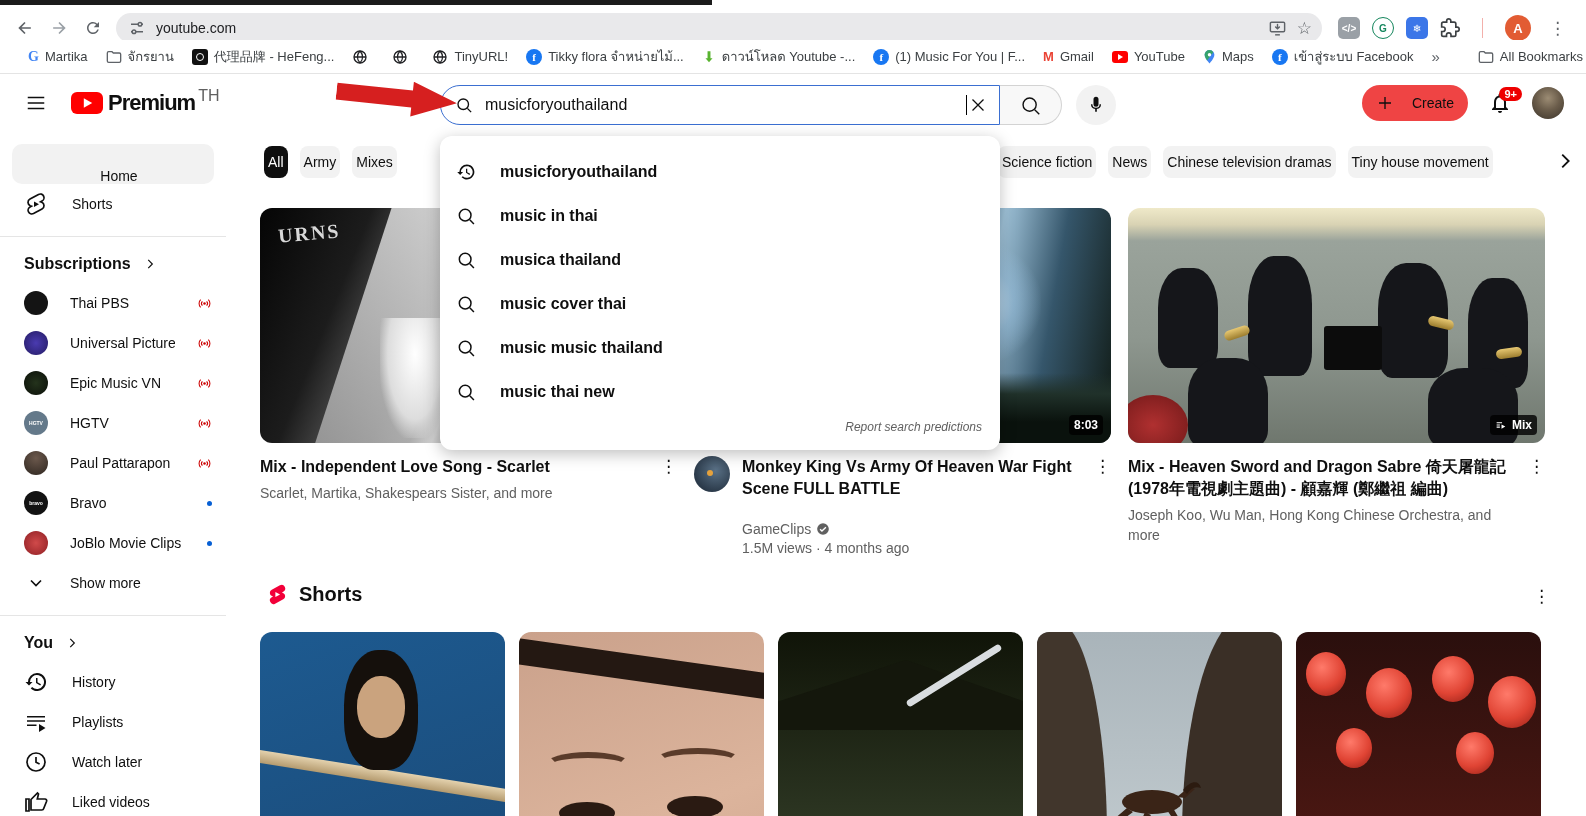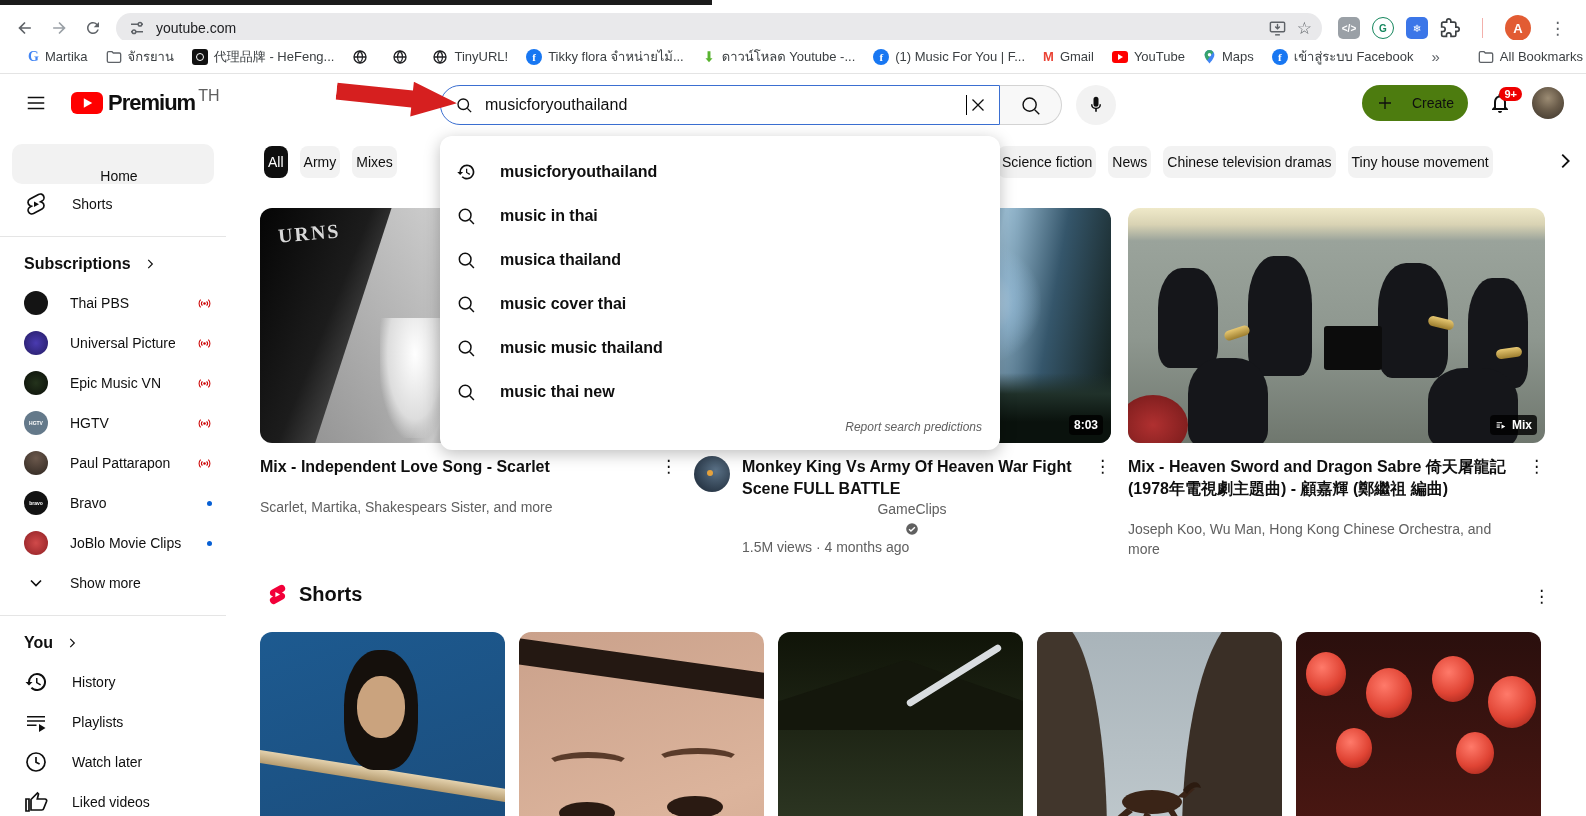--- a/index.html
+++ b/index.html
@@ -40,21 +40,21 @@
   .logo { display:flex; align-items:flex-start; margin-left:14px; }
   .logo-text { font-size:22px; font-weight:bold; letter-spacing:-1px; margin-left:4px; line-height:28px; }
   .logo-country { font-size:16px; color:#606060; margin:-2px 0 0 3px; }
   .search-wrap { position:absolute; left:440px; top:10px; display:flex; align-items:center; }
   .search-box { width:560px; height:40px; border:1px solid #3b6fd1; border-radius:20px 0 0 20px; display:flex; align-items:center; padding:0 10px 0 14px; background:#fff; }
   .search-text { font-size:16px; margin-left:12px; flex:1; white-space:nowrap; overflow:hidden; border:none; outline:none; font-family:inherit; color:#0f0f0f; background:transparent; }
   .caret { width:1.5px; height:20px; background:#000; margin-left:-4px; }
   .search-btn { width:62px; height:40px; background:#f8f8f8; border:1px solid #d3d3d3; border-left:none; border-radius:0 20px 20px 0; display:flex; align-items:center; justify-content:center; }
   .mic-btn { width:40px; height:40px; border-radius:50%; background:#f2f2f2; margin-left:14px; display:flex; align-items:center; justify-content:center; }
   .hdr-right { position:absolute; right:22px; top:10px; display:flex; align-items:center; gap:20px; }
-  .create-btn { height:36px; background:#4d7c0f; border-radius:18px; display:flex; align-items:center; padding:0 14px; gap:18px; font-size:14px; font-weight:500; }
+  .create-btn { height:36px; background:#ef4444; border-radius:18px; display:flex; align-items:center; padding:0 14px; gap:18px; font-size:14px; font-weight:500; }
   .bell-wrap { position:relative; }
   .bell-badge { position:absolute; top:-4px; right:-10px; background:#e00; color:#fff; font-size:11px; font-weight:bold; border-radius:9px; padding:1px 5px; }
   .yt-avatar { width:32px; height:32px; border-radius:50%; background:radial-gradient(circle at 50% 35%, #9c8c74 0%, #6b5d4b 45%, #3c342b 100%); }
 
   
   .sidebar { position:absolute; top:131px; left:0; width:226px; bottom:0; background:#fff; padding-top:13px; z-index:2; }
   .side-item { height:40px; margin:0 12px; border-radius:10px; display:flex; align-items:center; padding-left:12px; gap:24px; font-size:14px; }
   .side-item.active { background:#f2f2f2; font-weight:500;flex-direction:column; }
   .side-divider { height:1px; background:#e5e5e5; margin:12px 0; }
   .side-title { display:flex; align-items:center; gap:12px; font-size:16px; font-weight:600; padding:6px 0 10px 24px; }
@@ -72,22 +72,22 @@
   .chip.active { background:#0f0f0f; color:#fff; }
   .chips-chevron { position:absolute; right:10px; top:4px; }
 
   .video-row { position:absolute; left:34px; top:77px; display:flex; gap:17px; }
   .vcard { width:417px; }
   .thumb { width:417px; height:235px; border-radius:12px; position:relative; overflow:hidden; }
   .tbadge { position:absolute; right:8px; bottom:8px; background:rgba(0,0,0,.8); color:#fff; font-size:12px; font-weight:600; border-radius:4px; padding:3px 5px; display:flex; align-items:center; gap:4px; }
   .vmeta { display:flex; margin-top:13px; gap:12px; }
   .vtext { flex:1; min-width:0; }
   .vtitle { font-size:16px; font-weight:600; line-height:22px; display:-webkit-box; -webkit-line-clamp:2; -webkit-box-orient:vertical; overflow:hidden; }
-  .vbyline { font-size:14px; color:#606060; margin-top:19px; line-height:20px; }
-  .vchan { font-size:14px; color:#606060; margin-top:1px; display:flex; align-items:center; gap:5px;flex-direction:column; }
+  .vbyline { font-size:14px; color:#606060; margin-top:5px; line-height:20px; }
+  .vchan { font-size:14px; color:#606060; margin-top:21px; display:flex; align-items:center; gap:5px; }
   .avatar36 { width:36px; height:36px; border-radius:50%; flex:0 0 auto; background:radial-gradient(circle at 60% 40%, #5a7186 0%, #2b3a4a 70%); position:relative; }
   .avatar36::after { content:""; position:absolute; left:13px; top:14px; width:6px; height:6px; border-radius:50%; background:#e6a23c; }
   .vkebab { font-size:17px; line-height:1; color:#0f0f0f; padding-top:2px; }
 
   .shorts-head { position:absolute; left:40px; top:452px; display:flex; align-items:center; gap:10px; }
   .shorts-title { font-size:20px; font-weight:bold; }
   .shorts-kebab { position:absolute; right:36px; top:455px; font-size:17px; }
   .shorts-row { position:absolute; left:34px; top:501px; display:flex; gap:14px; }
   .short-thumb { width:245px; height:436px; border-radius:12px; position:relative; overflow:hidden; }
 

